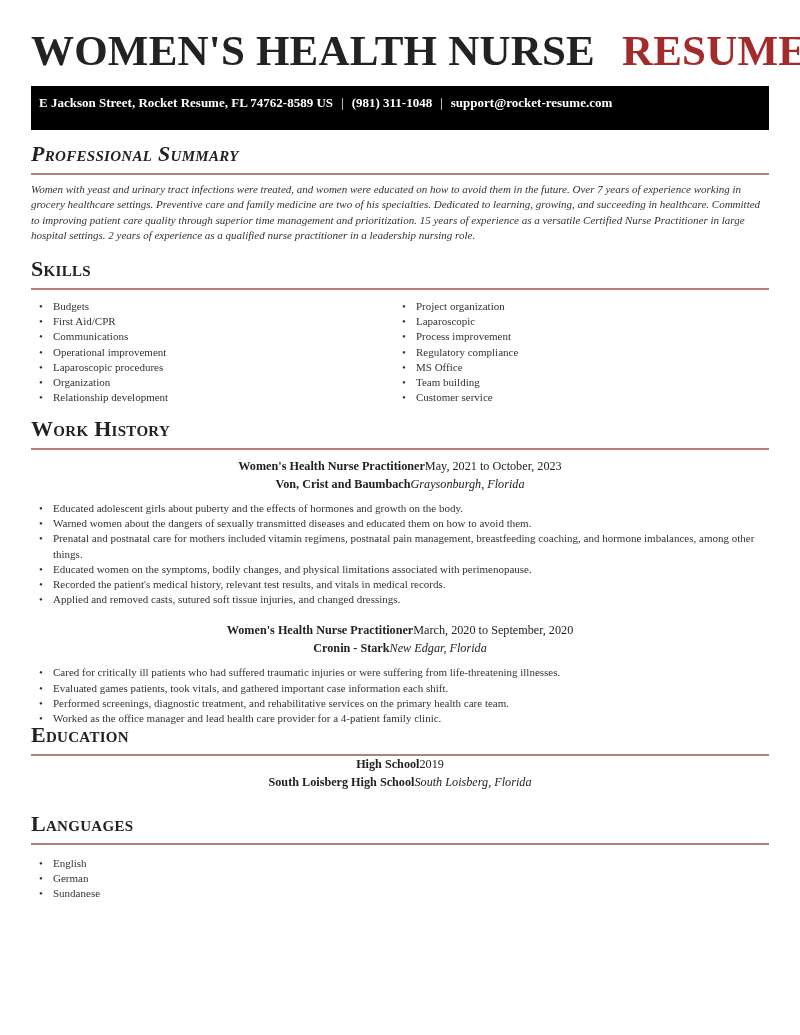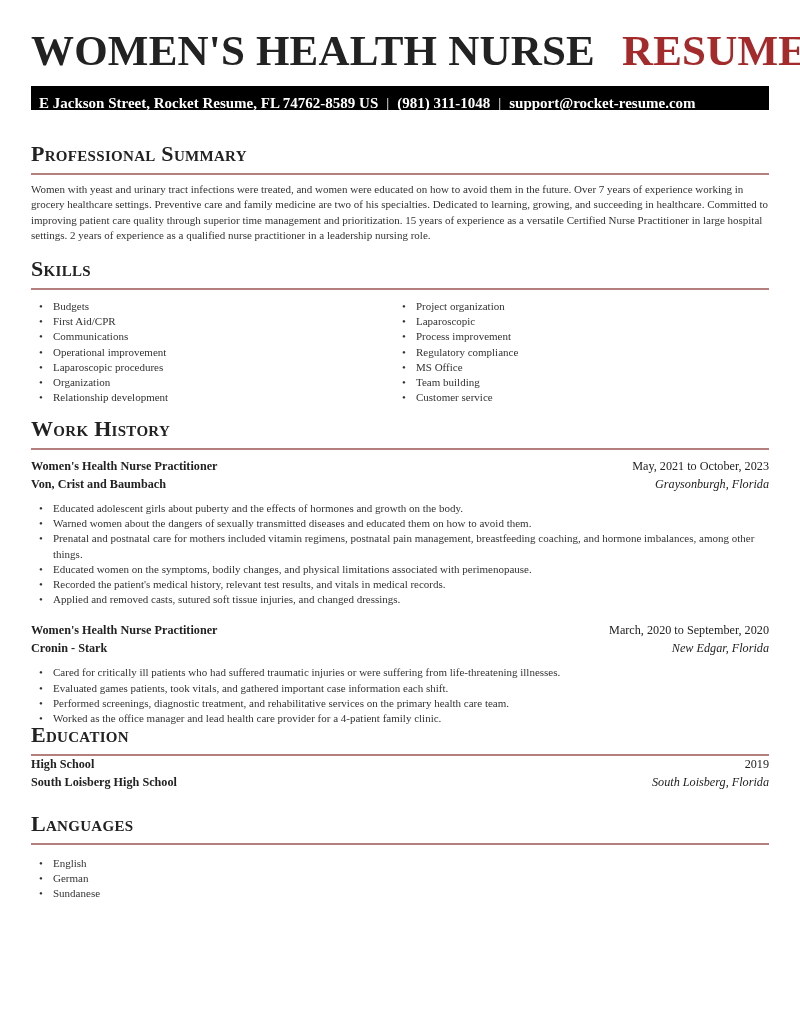--- a/index.html
+++ b/index.html
@@ -1,49 +1,49 @@
 <!DOCTYPE html>
 <html><head>
 <meta charset="utf-8">
 <style>
   * { box-sizing: border-box; margin: 0; padding: 0; }
   html, body { width: 800px; height: 1035px; background: #ffffff; }
   body { font-family: "Liberation Serif", "DejaVu Serif", serif; color: #222; position: relative; }
   .page { position: absolute; left: 31px; top: 0; width: 738px; }
   .title { position: absolute; top: 26px; left: 0; font-size: 43px; font-weight: bold; color: #222; letter-spacing: 0.2px; white-space: nowrap; line-height: 50px; }
   .title .accent { color: #a32b2b; margin-left: 16px; }
-  .contact-bar { position: absolute; top: 86px; left: 0; width: 738px; height: 24px; background: #000; color: #fff; font-size: 15px; font-weight: bold; line-height: 34px; padding-left: 8px; white-space: nowrap; }
+  .contact-bar { position: absolute; top: 86px; left: 0; width: 738px; height: 44px; background: #000; color: #fff; font-size: 13px; font-weight: bold; line-height: 34px; padding-left: 8px; white-space: nowrap; }
   .contact-bar .sep { padding: 0 8px; font-weight: normal; }
   .section { position: absolute; left: 0; width: 738px; }
   .section-title { font-size: 22px; font-weight: bold; font-variant: small-caps; color: #222; line-height: 26px; letter-spacing: 0.3px; }
   .rule { height: 2px; background: #b57f7d; margin-top: 6px; }
   .summary { font-size: 11px; line-height: 15.3px; color: #333; margin-top: 7px; }
   ul.bullets { list-style: none; }
   ul.bullets li { position: relative; padding-left: 22px; font-size: 11px; line-height: 15.2px; color: #333; }
   ul.bullets li::before { content: "\2022"; position: absolute; left: 8px; top: 0; color: #333; }
   .skills-cols { display: flex; margin-top: 9px; }
   .skills-cols ul { width: 363px; }
-  .job-row { display: flex; justify-content: space-between; font-size: 12.2px; line-height: 17.5px; }
+  .job-row { display: flex; justify-content: center; font-size: 12.2px; line-height: 17.5px; }
   .job-row .left { font-weight: bold; color: #222; }
   .job-row .right { color: #222; }
   .job-row .right.loc { font-style: italic; }
   .job ul.bullets { margin-top: 8px; }
 </style>
 </head>
 <body>
 
 <div class="page">
 
   <h1 class="title"><span>WOMEN'S HEALTH NURSE</span> <span class="accent">RESUME</span></h1>
 
   <div class="contact-bar">
     <span>E Jackson Street, Rocket Resume, FL 74762-8589 US</span><span class="sep">|</span><span>(981) 311-1048</span><span class="sep">|</span><span>support@rocket-resume.com</span>
   </div>
 
-  <section class="section" style="top:141px;">
+  <section class="section" style="top:141px;font-style:italic;">
     <h2 class="section-title">Professional Summary</h2>
     <div class="rule"></div>
     <p class="summary">Women with yeast and urinary tract infections were treated, and women were educated on how to avoid them in the future. Over 7 years of experience working in grocery healthcare settings. Preventive care and family medicine are two of his specialties. Dedicated to learning, growing, and succeeding in healthcare. Committed to improving patient care quality through superior time management and prioritization. 15 years of experience as a versatile Certified Nurse Practitioner in large hospital settings. 2 years of experience as a qualified nurse practitioner in a leadership nursing role.</p>
   </section>
 
   <section class="section" style="top:256px;">
     <h2 class="section-title">Skills</h2>
     <div class="rule"></div>
     <div class="skills-cols">
       <ul class="bullets">

